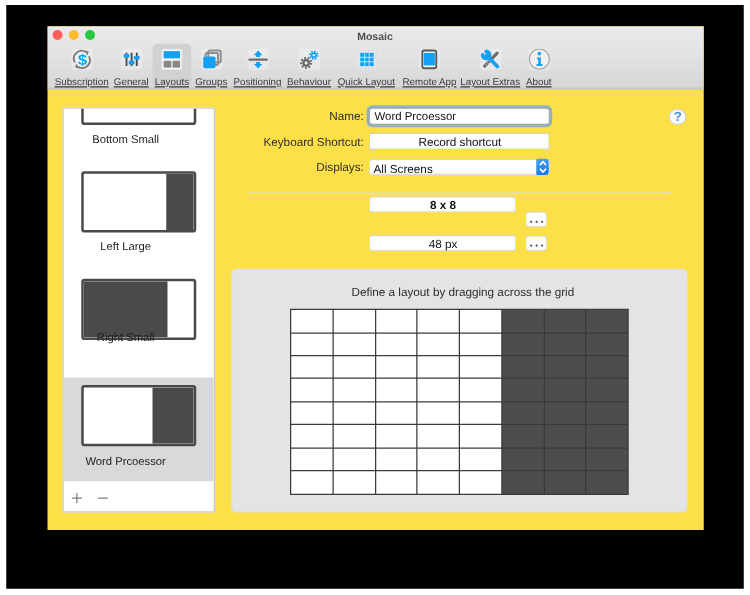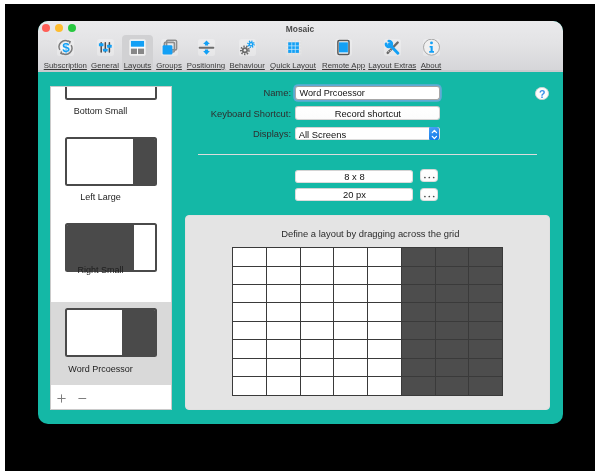--- a/index.html
+++ b/index.html
@@ -1,18 +1,18 @@
 <!DOCTYPE html>
 <html><head><meta charset="utf-8">
 <style>
   html,body{margin:0;padding:0;width:600px;height:476px;background:#fff;overflow:hidden;}
   body{font-family:"Liberation Sans",sans-serif;}
   .blk{position:absolute;left:5px;top:4px;width:590px;height:467px;background:#000;}
-  .win{position:absolute;left:37.5px;top:21px;width:525px;height:403px;background:#14b8a6;
-       border-radius:10px;overflow:hidden;}
+  .win{position:absolute;left:37.5px;top:21px;width:525px;height:403px;background:#fde047;
+       border-radius:0;overflow:hidden;}
   .tb{position:absolute;left:0;top:0;width:525px;height:51px;
       background:linear-gradient(180deg,#eaeaec 0%,#e3e3e5 45%,#d6d6d9 100%);
       border-bottom:2px solid #cacace;box-sizing:border-box;}
   .lt{position:absolute;width:8px;height:8px;border-radius:50%;top:3px;}
   .title{position:absolute;left:0;top:2.6px;width:525px;text-align:center;font-size:8.4px;
          font-weight:bold;color:#4c4c4c;line-height:10px;}
   .ti{position:absolute;width:60px;top:18.4px;}
   .ti .bx{position:absolute;left:21.5px;top:0;width:17px;height:17px;border-radius:2.5px;
           background:rgba(255,255,255,.28);}
   .ti .lb{position:absolute;left:0;top:22.4px;width:60px;text-align:center;font-size:7.85px;
@@ -183,22 +183,22 @@
   <div style="position:absolute;left:391.2px;top:105.8px;width:10.8px;height:12.9px;
        background:linear-gradient(160deg,#4da3f7,#0b75e8);border-radius:1px 2.6px 2.6px 1px;">
     <svg width="10.8" height="12.9" viewBox="0 0 10.8 12.9">
         <g stroke="#fff" stroke-width="1.25" fill="none" stroke-linecap="round" stroke-linejoin="round">
       <path d="M3.3 4.7 L5.4 2.3 L7.5 4.7"></path>
           <path d="M3.3 8.3 L5.4 10.7 L7.5 8.3"></path>
         </g>
       </svg>
   </div>
   <div class="sep"></div>
-  <div class="fld" style="top:149px;height:13px;line-height:12.4px;width:118.1px;">8 x 8</div>
-  <div class="fld" style="top:166.9px;height:13px;line-height:12.4px;width:118.1px;">20 px</div>
+  <div class="fld" style="top:136px;height:13px;line-height:12.4px;width:118.1px;font-weight:bold;">8 x 8</div>
+  <div class="fld" style="top:166.9px;height:13px;line-height:12.4px;width:118.1px;">48 px</div>
   <div class="dots" style="top:147.8px;height:13px;">
       <svg width="16.6" height="11" viewBox="0 0 16.6 11" style="position:absolute;left:0;top:0;">
         <g fill="#4a4a4a">
           <circle cx="3.9" cy="7.5" r="0.85"></circle>
           <circle cx="8.3" cy="7.5" r="0.85"></circle>
           <circle cx="12.7" cy="7.5" r="0.85"></circle>
         </g>
       </svg>
     </div>
   <div class="dots" style="top:166.9px;height:13px;">

